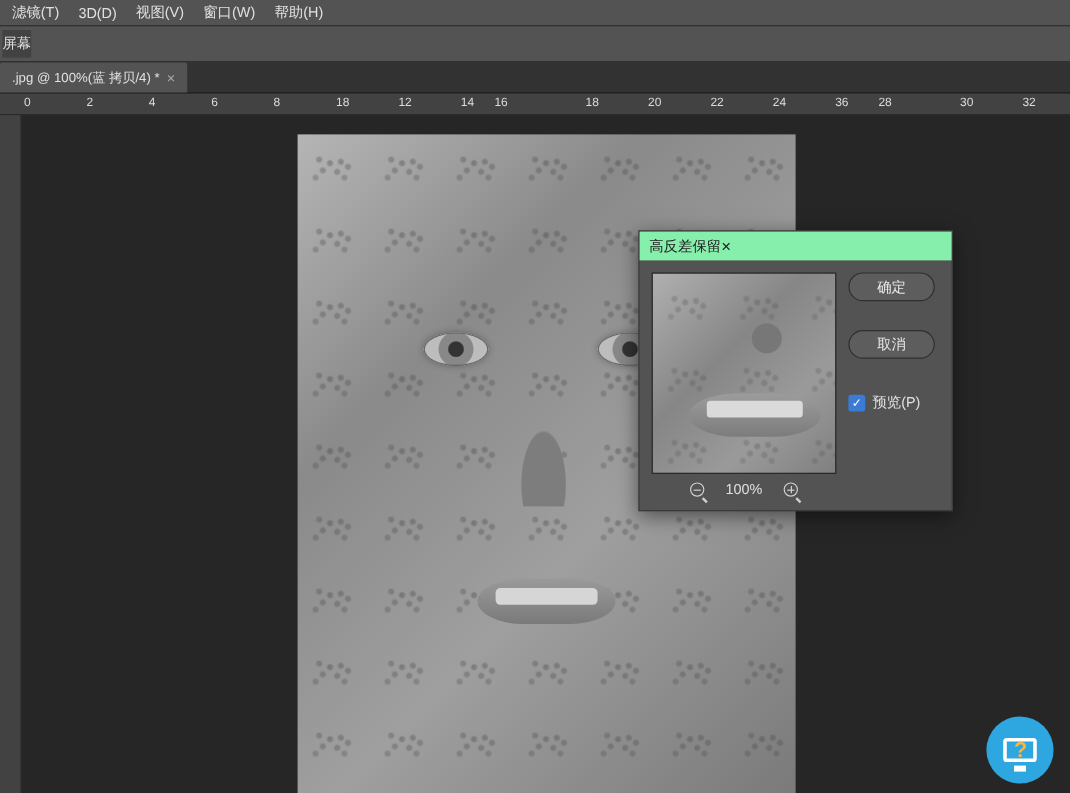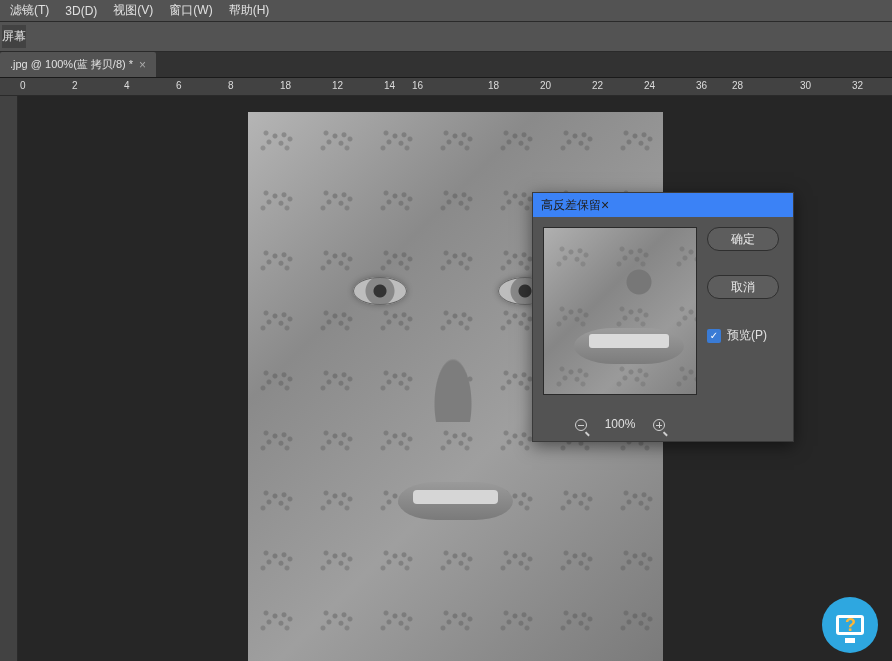--- a/index.html
+++ b/index.html
@@ -148,21 +148,21 @@
   position: absolute;
   left: 532px;
   top: 192px;
   width: 262px;
   background: #535353;
   border: 1px solid #3a3a3a;
   box-shadow: 0 4px 16px rgba(0,0,0,0.5);
 }
 .dialog-title {
   height: 24px;
-  background: #3b82f6;
+  background: #86efac;
   color: #222;
   display: flex;
   align-items: center;
   justify-content: flex-start;
   padding: 0 8px;
   font-size: 12px;
 }
 .dialog-close { font-size: 14px; cursor: pointer; }
 .dialog-body {
   padding: 10px 10px 10px 10px;
@@ -188,23 +188,23 @@
   width: 110px; height: 36px;
   border-radius: 40px/18px;
   background: linear-gradient(#9c9c9c,#7c7c7c);
 }
 .preview-teeth {
   position: absolute; top: 106px; left: 45px;
   width: 80px; height: 14px; background: #dadada; border-radius: 3px;
 }
 .zoom-row {
   display: flex;
-  align-items: flex-end;
+  align-items: center;
   gap: 18px;
-  margin-top: 22px;
+  margin-top: 6px;
   color: #e0e0e0;
   font-size: 12px;
 }
 .zoom-icon { border: 1.5px solid #d0d0d0; border-radius: 50%; width: 12px; height: 12px; position: relative; display: inline-block;}
 .zoom-icon:after { content:""; position:absolute; bottom:-4px; right:-4px; width:5px; height:1.5px; background:#d0d0d0; transform: rotate(45deg);}
 .zoom-minus:before {content:""; position:absolute; left:2px; top:4.5px; width:6px; height:1.5px; background:#d0d0d0;}
 .zoom-plus:before {content:""; position:absolute; left:2px; top:4.5px; width:6px; height:1.5px; background:#d0d0d0;}
 .zoom-plus:after {content:""; position:absolute; bottom:-4px; right:-4px; width:5px; height:1.5px; background:#d0d0d0; transform: rotate(45deg);}
 .zoom-plus span {position:absolute; left:4.5px; top:2px; width:1.5px; height:6px; background:#d0d0d0;}
 .buttons-col {
@@ -323,21 +323,21 @@
   <span>窗口(W)</span>
   <span>帮助(H)</span>
 </div>
 
 <div class="toolbar">
   <div class="toolbar-item">屏幕</div>
 </div>
 
 <div class="tabbar">
   <div class="tab">
-    <span>.jpg @ 100%(蓝 拷贝/8) *</span>
+    <span>.jpg @ 100%(蓝 拷贝/4) *</span>
     <span class="tab-close">×</span>
   </div>
 </div>
 
 <div class="ruler-h">
   <span class="tick" style="left:20px">0</span>
   <span class="tick" style="left:72px">2</span>
   <span class="tick" style="left:124px">4</span>
   <span class="tick" style="left:176px">6</span>
   <span class="tick" style="left:228px">8</span>

